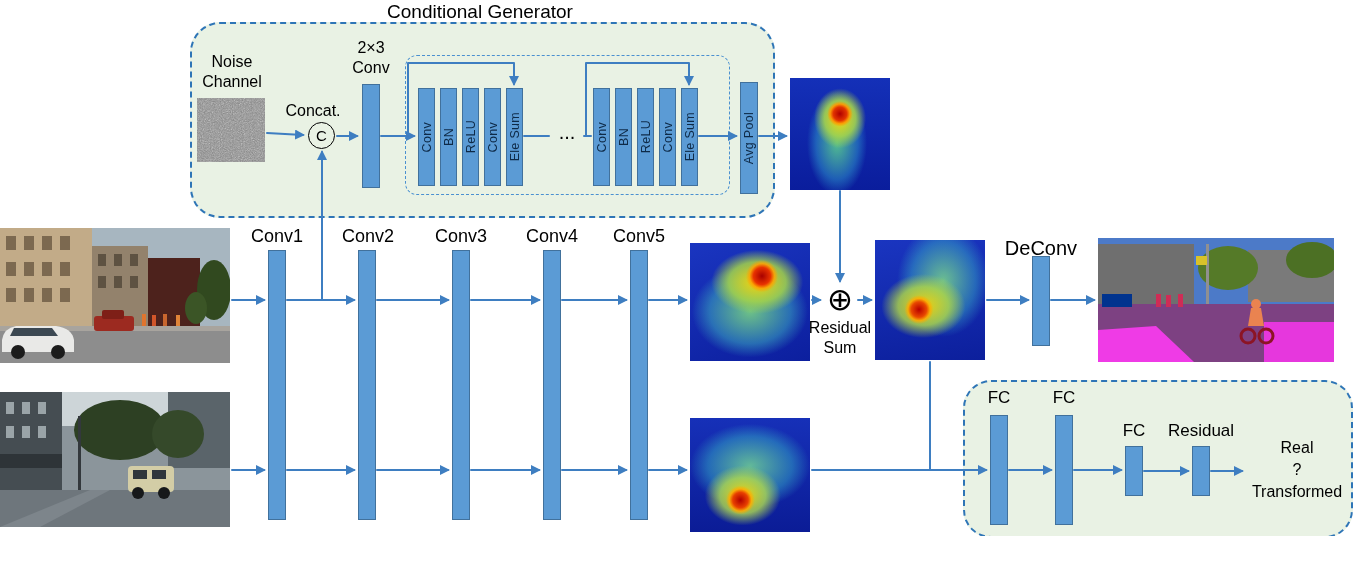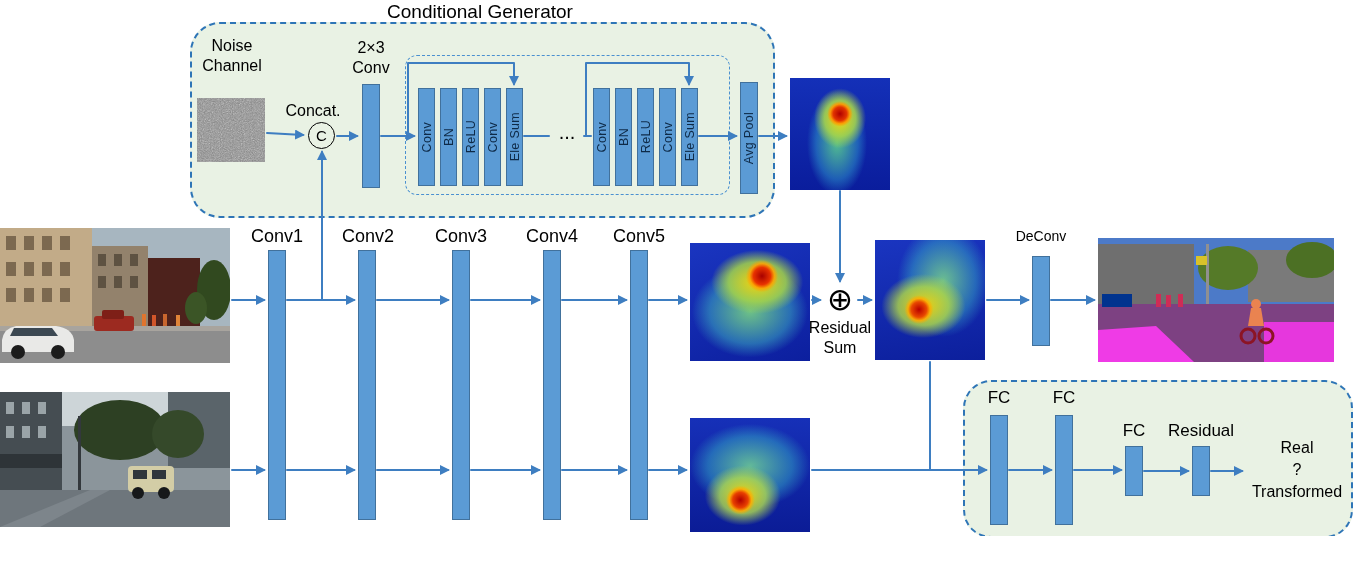--- a/index.html
+++ b/index.html
@@ -45,21 +45,21 @@
 <body>
 
 <div class="stage">
 
   <div class="box" style="left:190px;top:22px;width:585px;height:196px;border-radius:30px"></div>
   <div class="box inner" style="left:405px;top:55px;width:325px;height:140px"></div>
   <div class="box" style="left:963px;top:380px;width:390px;height:158px;border-radius:28px"></div>
 
   <div class="lbl title" style="left:330px;top:0;width:300px">Conditional Generator</div>
 
-  <div class="lbl sm" style="left:190px;top:36px;width:84px">
+  <div class="lbl sm" style="left:190px;top:52px;width:84px">
     <span>Noise</span><br>
     <span>Channel</span>
   </div>
 
   <div class="lbl sm" style="left:280px;top:101px;width:66px">Concat.</div>
   <div class="circleC">C</div>
 
   <div class="lbl sm" style="left:338px;top:38px;width:66px">
     <span>2×3</span><br>
     <span>Conv</span>
@@ -72,21 +72,21 @@
   <div class="lbl" style="left:421px;top:226px;width:80px;font-size:18px">Conv3</div>
   <div class="lbl" style="left:512px;top:226px;width:80px;font-size:18px">Conv4</div>
   <div class="lbl" style="left:599px;top:226px;width:80px;font-size:18px">Conv5</div>
 
   <div class="oplus">⊕</div>
   <div class="lbl sm" style="left:806px;top:318px;width:68px">
     <span>Residual</span><br>
     <span>Sum</span>
   </div>
 
-  <div class="lbl" style="left:1001px;top:228px;width:80px;font-size:14px">DeConv</div>
+  <div class="lbl" style="left:1001px;top:236px;width:80px;font-size:20px">DeConv</div>
 
   <div class="lbl" style="left:975px;top:388px;width:48px">FC</div>
   <div class="lbl" style="left:1040px;top:388px;width:48px">FC</div>
   <div class="lbl" style="left:1110px;top:421px;width:48px">FC</div>
   <div class="lbl" style="left:1159px;top:421px;width:84px">Residual</div>
   <div class="lbl sm" style="left:1238px;top:437px;width:118px;line-height:22px">
     <span>Real</span><br>
     <span>?</span><br>
     <span>Transformed</span>
   </div>

